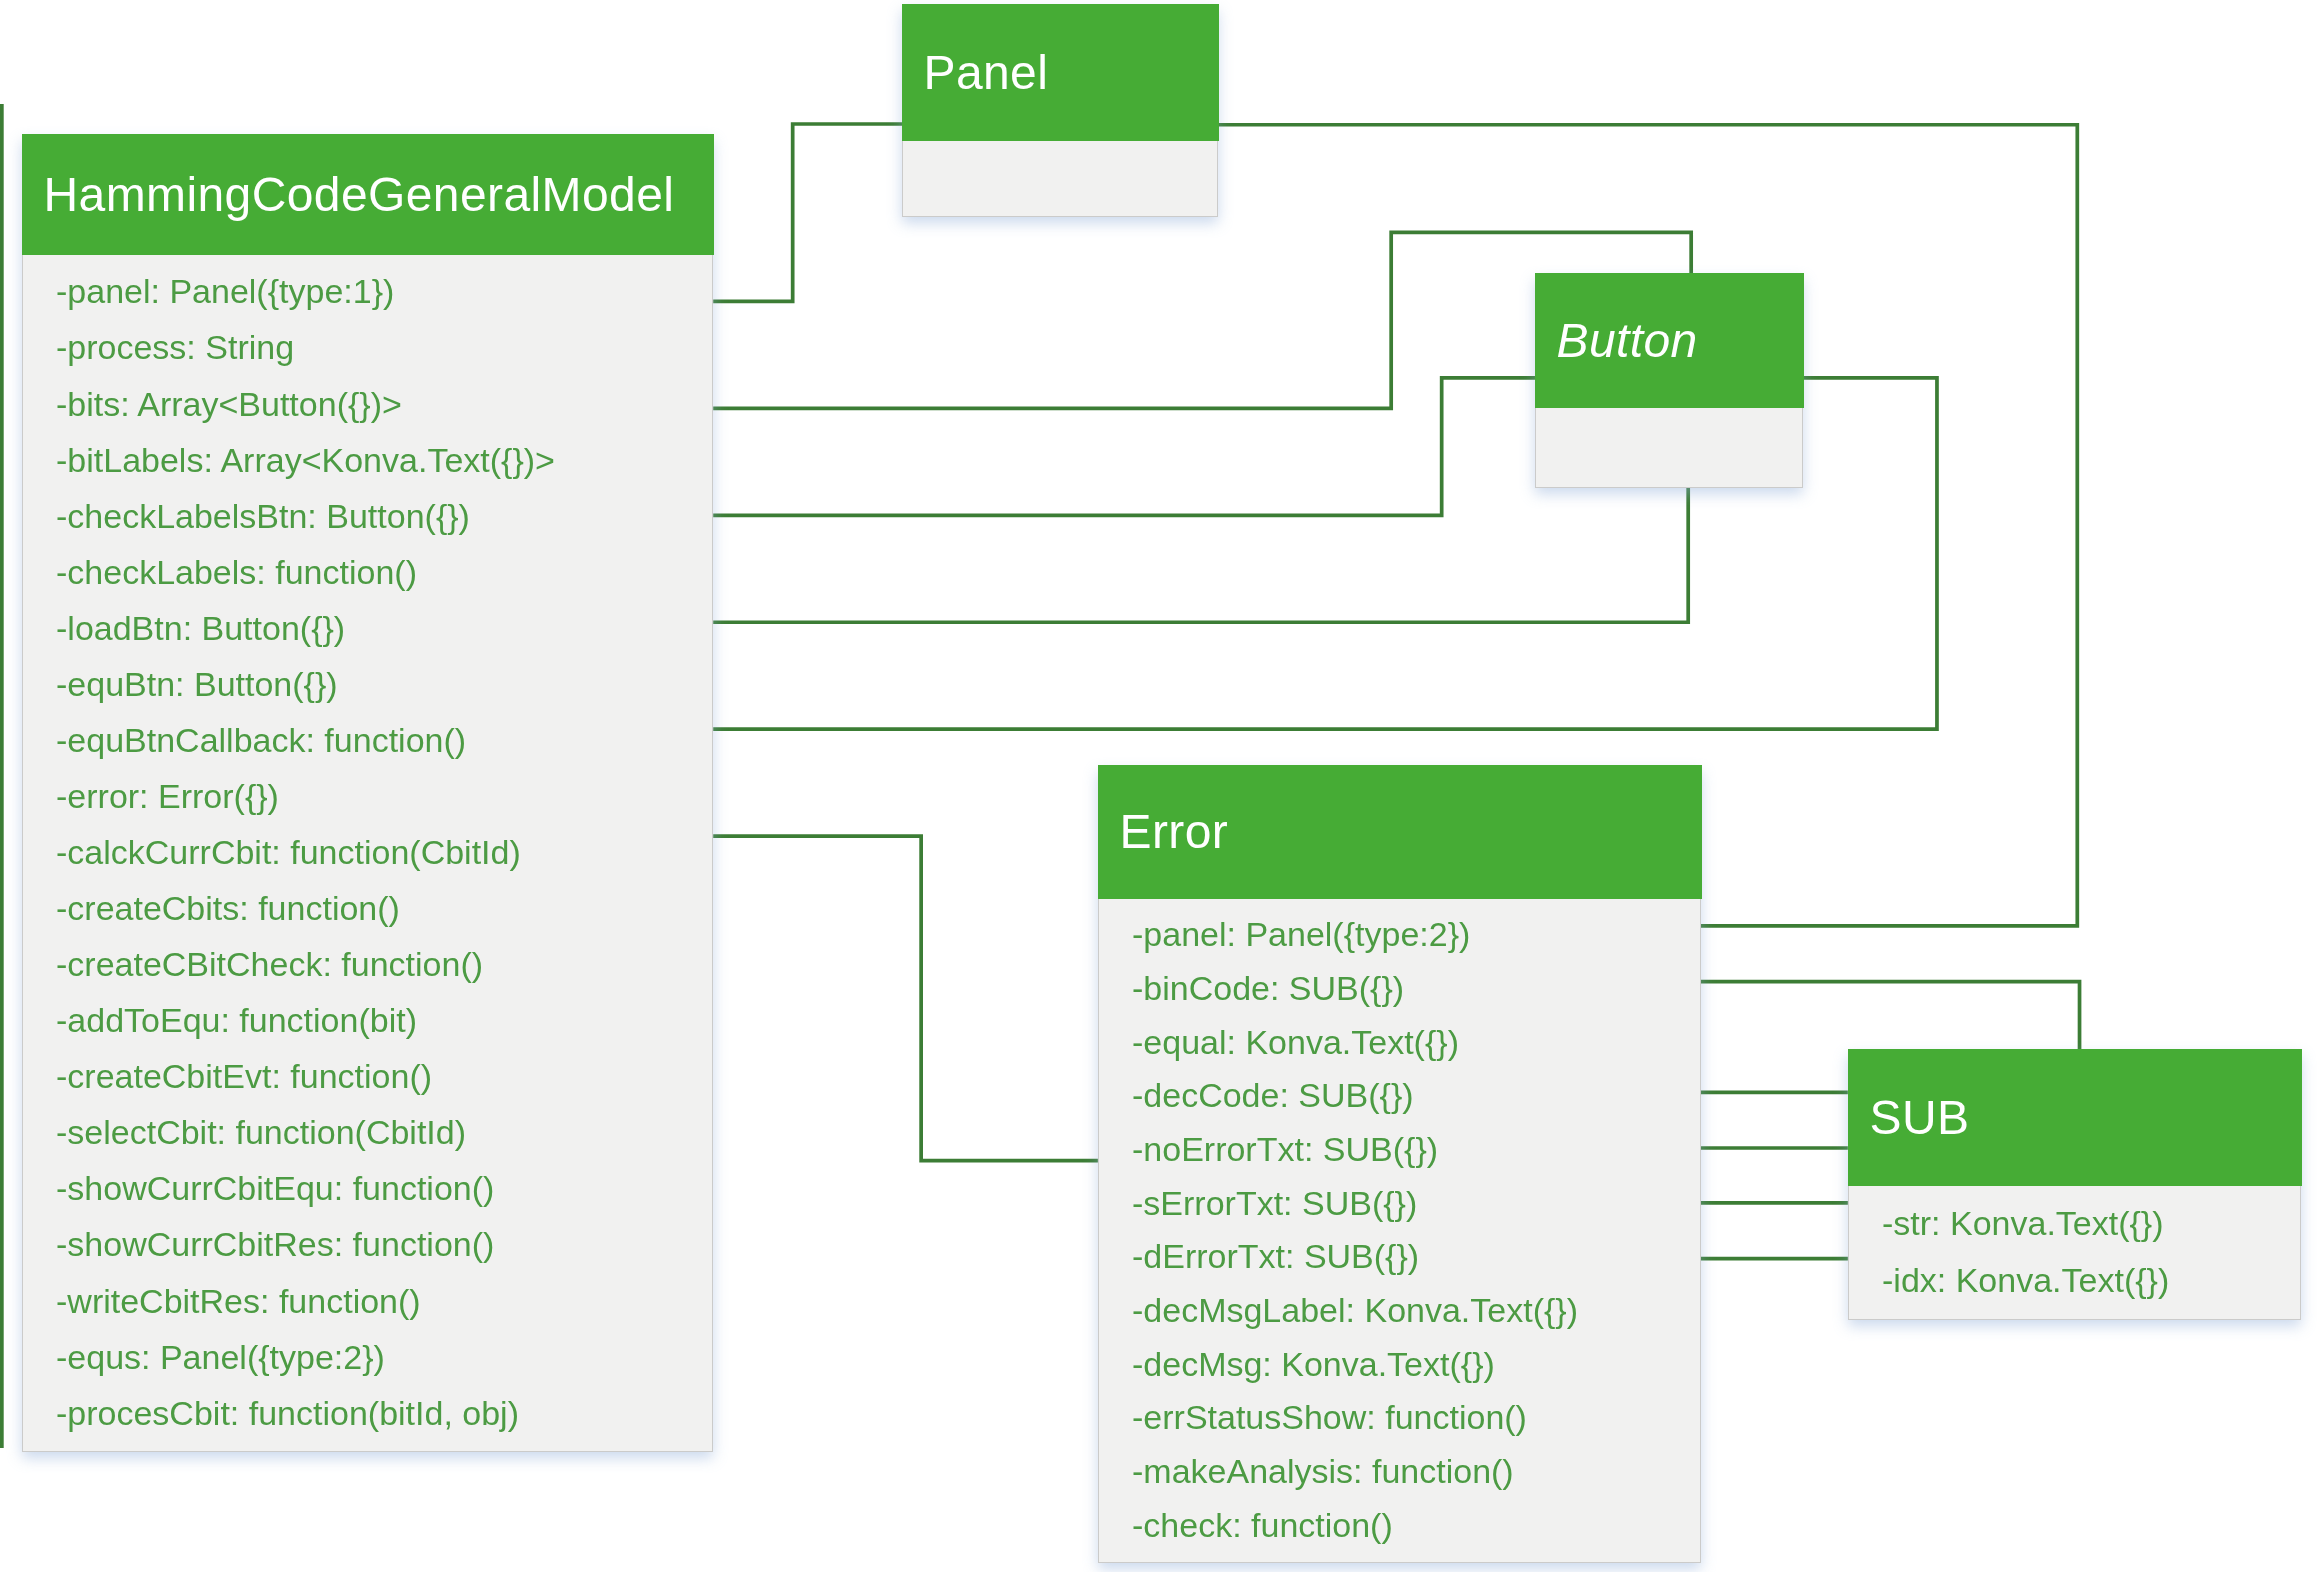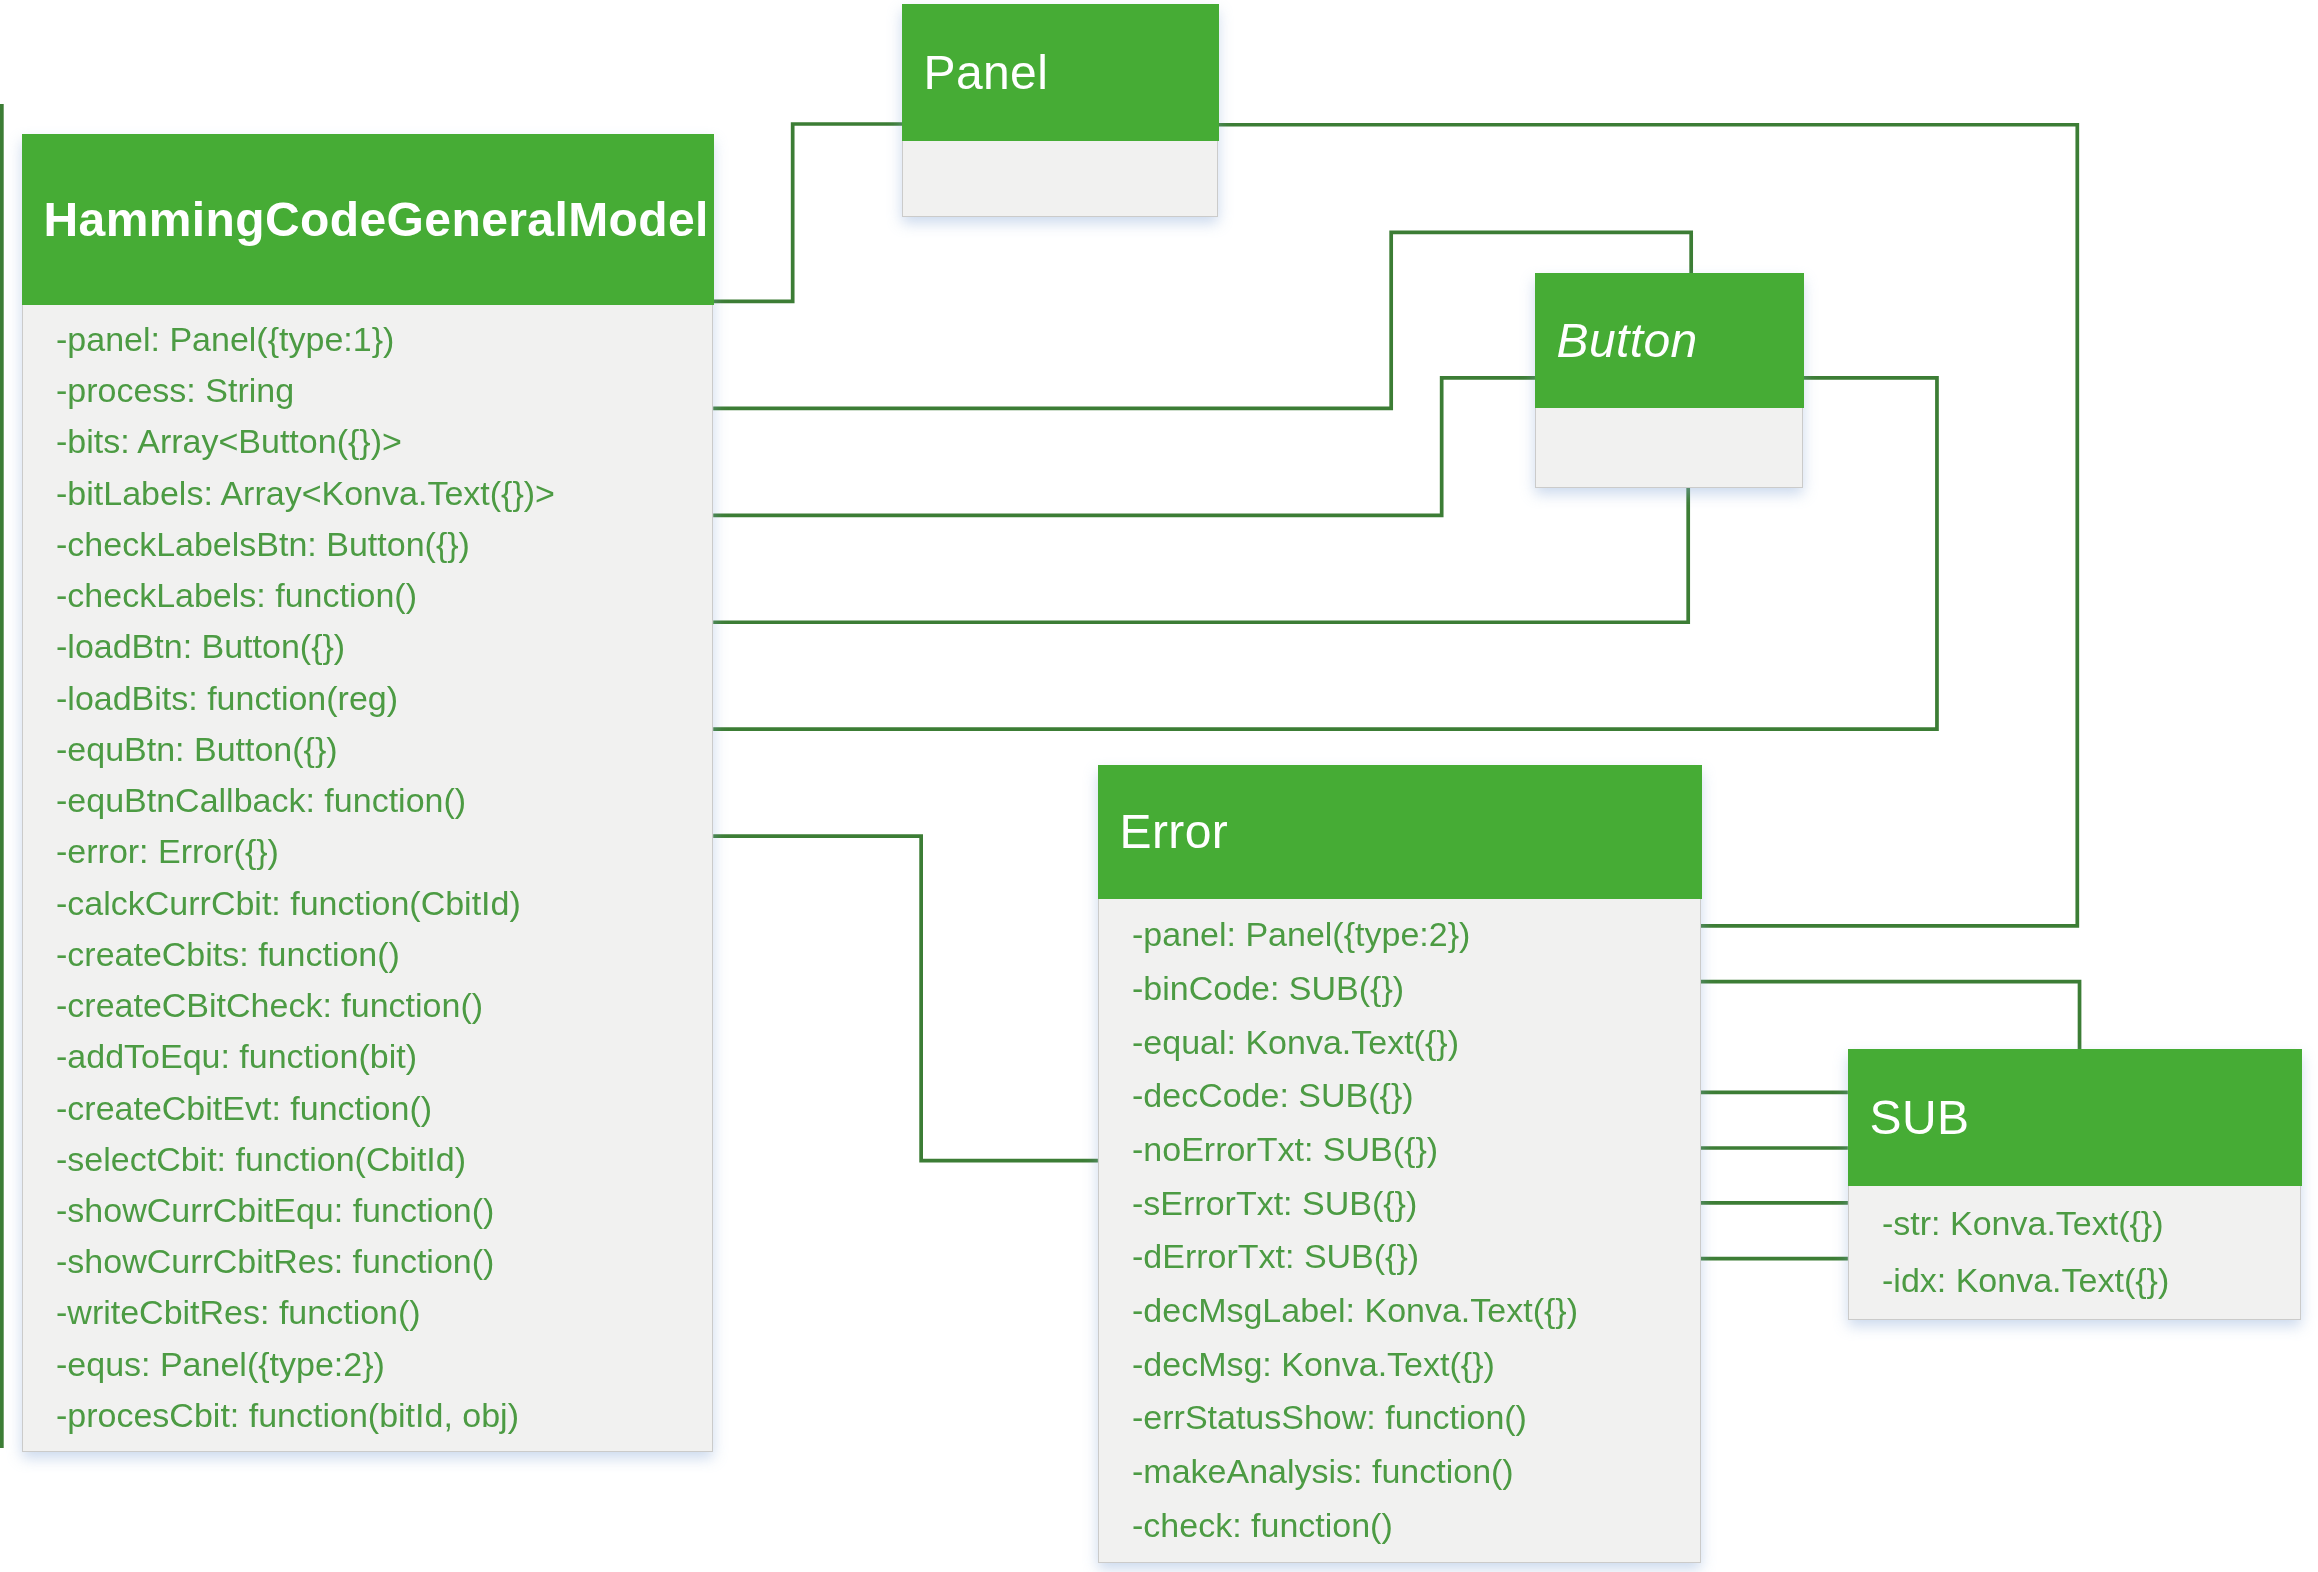--- a/index.html
+++ b/index.html
@@ -79,32 +79,31 @@
       <polyline points="960,1126 1240,1126 1240,1563 1478,1563"></polyline>
       <polyline points="2290,1322 2800,1322 2800,1413"></polyline>
       <polyline points="2290,1471 2488,1471"></polyline>
       <polyline points="2290,1546 2488,1546"></polyline>
       <polyline points="2290,1620 2488,1620"></polyline>
       <polyline points="2290,1695 2488,1695"></polyline>
       <polyline points="2,140 2,1950"></polyline>
     </svg>
 
 <div class="class-box" style="left: 22px; top: 134px; width: 691px; height: 1318px;">
-      <div class="class-header" style="height: 171px; font-weight: bold;">
+      <div class="class-header" style="height: 121px;">
         <span class="class-title">HammingCodeGeneralModel</span>
       </div>
       <div class="class-body">
         <div class="attribute-row">-panel: Panel({type:1})</div>
         <div class="attribute-row">-process: String</div>
         <div class="attribute-row">-bits: Array&lt;Button({})&gt;</div>
         <div class="attribute-row">-bitLabels: Array&lt;Konva.Text({})&gt;</div>
         <div class="attribute-row">-checkLabelsBtn: Button({})</div>
         <div class="attribute-row">-checkLabels: function()</div>
         <div class="attribute-row">-loadBtn: Button({})</div>
-        <div class="attribute-row">-loadBits: function(reg)</div>
         <div class="attribute-row">-equBtn: Button({})</div>
         <div class="attribute-row">-equBtnCallback: function()</div>
         <div class="attribute-row">-error: Error({})</div>
         <div class="attribute-row">-calckCurrCbit: function(CbitId)</div>
         <div class="attribute-row">-createCbits: function()</div>
         <div class="attribute-row">-createCBitCheck: function()</div>
         <div class="attribute-row">-addToEqu: function(bit)</div>
         <div class="attribute-row">-createCbitEvt: function()</div>
         <div class="attribute-row">-selectCbit: function(CbitId)</div>
         <div class="attribute-row">-showCurrCbitEqu: function()</div>

